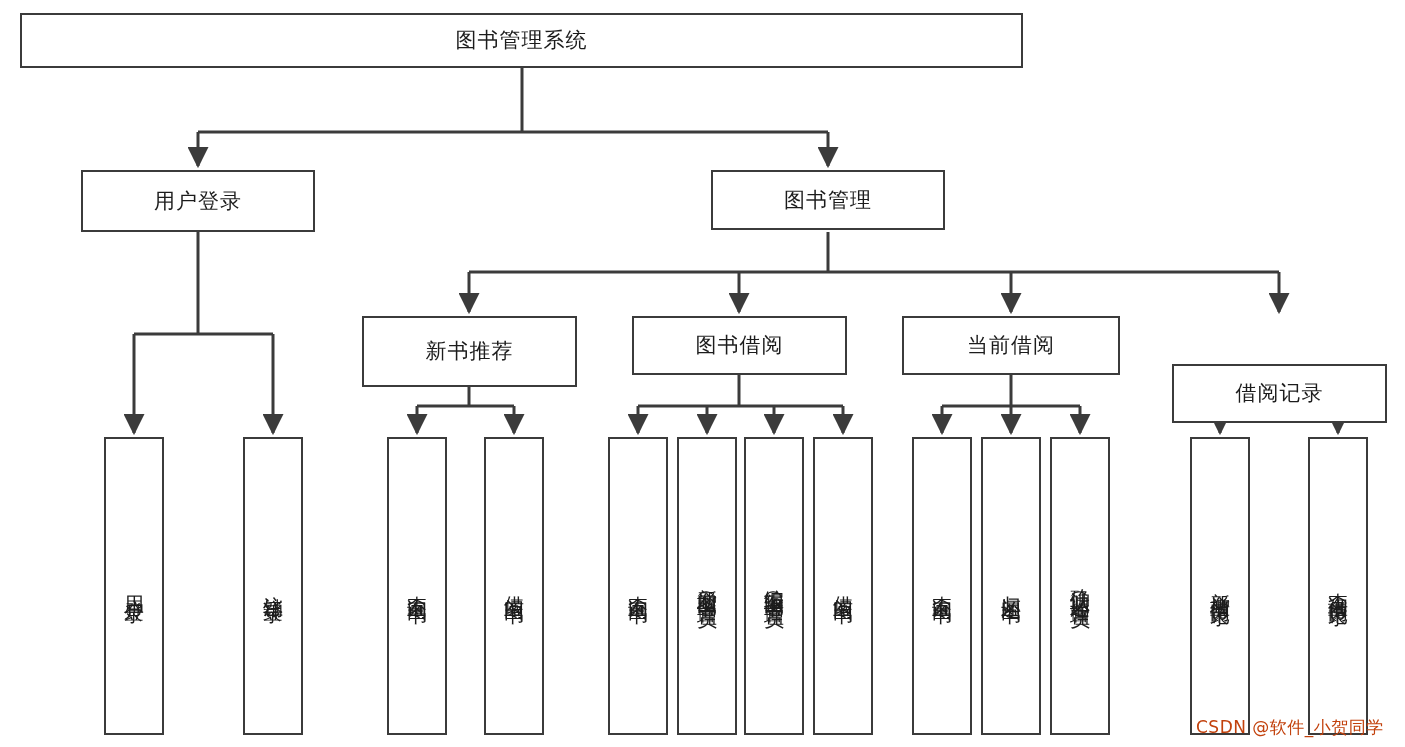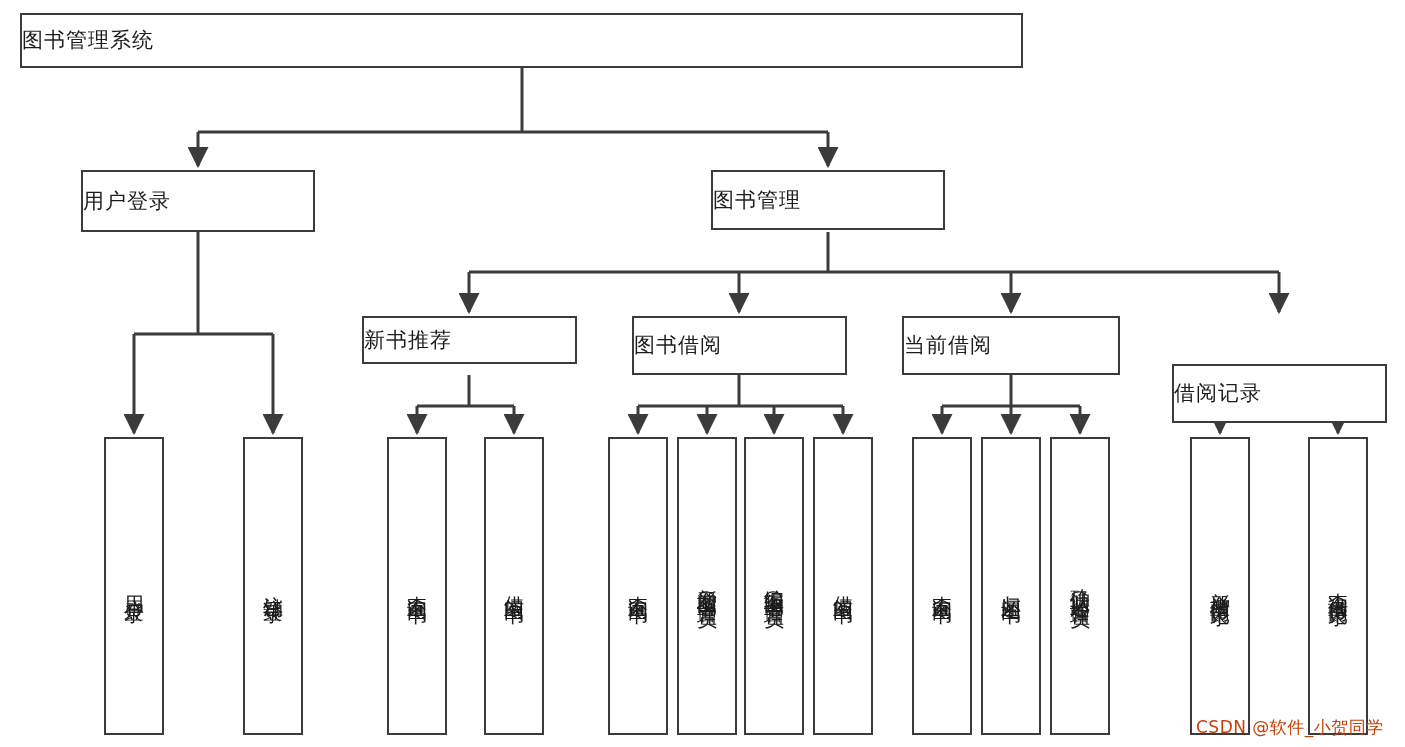--- a/index.html
+++ b/index.html
@@ -21,21 +21,21 @@
     width:1405px;height:747px;
     pointer-events:none;
   }
   .node{
     position:absolute;
     box-sizing:border-box;
     background:#ffffff;
     border:2.5px solid #3b3b3b;
     display:flex;
     align-items:center;
-    justify-content:flex-start;
+    justify-content:center;
     text-align:center;
   }
   .node .lbl{
     font-size:21px;
     line-height:1.15;
     letter-spacing:1px;
     color:#1c1c1c;
     white-space:nowrap;
   }
   .node.leaf{
@@ -121,21 +121,21 @@
     <span class="lbl">图书管理系统</span>
   </div>
 
   <div class="node" style="left:81px;top:170px;width:234px;height:62px;">
     <span class="lbl">用户登录</span>
   </div>
   <div class="node" style="left:711px;top:170px;width:234px;height:60px;">
     <span class="lbl">图书管理</span>
   </div>
 
-  <div class="node" style="left:362px;top:316px;width:215px;height:48px;">
+  <div class="node" style="left:362px;top:316px;width:215px;height:71px;">
     <span class="lbl">新书推荐</span>
   </div>
   <div class="node" style="left:902px;top:316px;width:218px;height:59px;">
     <span class="lbl">当前借阅</span>
   </div>
   <div class="node" style="left:632px;top:316px;width:215px;height:59px;">
     <span class="lbl">图书借阅</span>
   </div>
   <div class="node" style="left:1172px;top:316px;width:215px;height:59px;margin-top:48px;">
     <span class="lbl">借阅记录</span>

